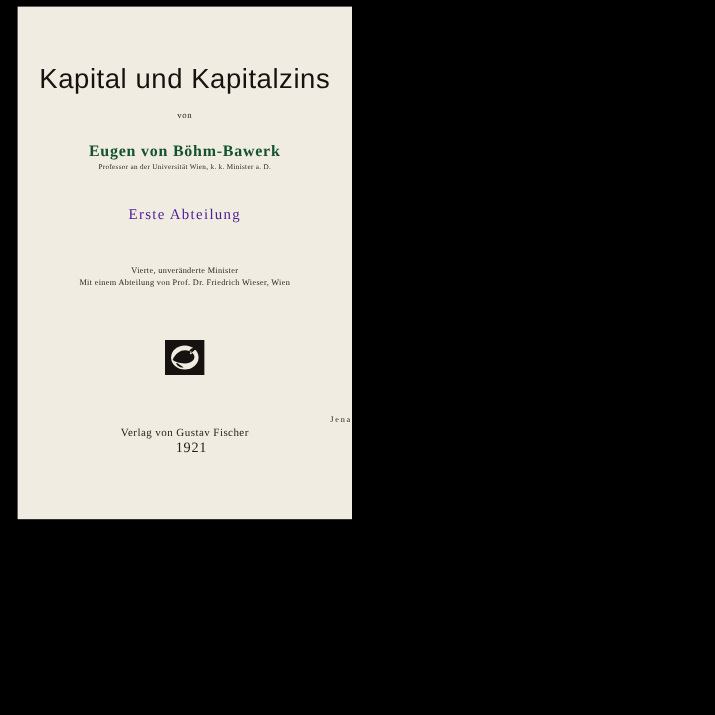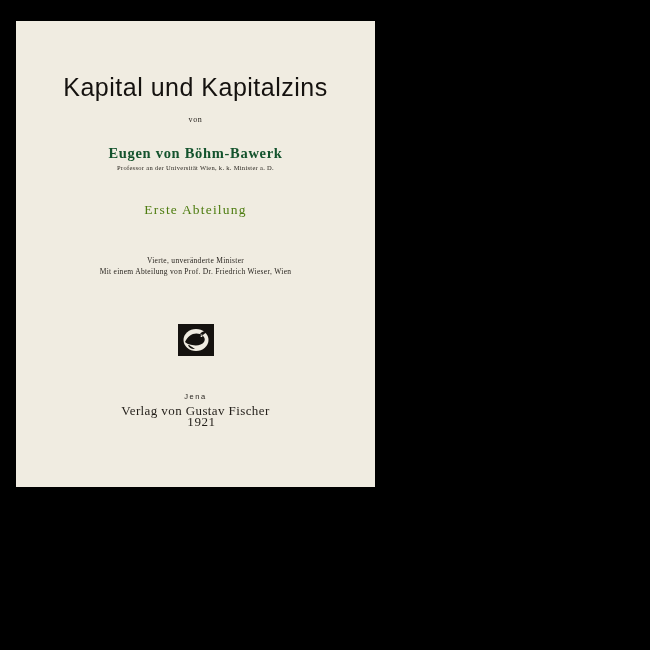--- a/index.html
+++ b/index.html
@@ -15,22 +15,22 @@
   }
   #page-root {
     position: relative;
     width: 650px;
     height: 650px;
     background: #000000;
   }
   .title-page {
     position: absolute;
     left: 16px;
-    top: 21px;
-    width: 359px;
+    top: 6px;
+    width: 304px;
     height: 466px;
     background: #f0ece1;
     box-sizing: border-box;
     padding: 0;
     overflow: hidden;
   }
   .paper-inner {
     position: relative;
     width: 100%;
     height: 100%;
@@ -80,21 +80,21 @@
     color: #2a2620;
   }
   .section-part {
     position: absolute;
     top: 181px;
     left: 0;
     right: 0;
     font-size: 13.5px;
     letter-spacing: 1.2px;
     font-family: "Liberation Serif", serif;
-    color: #4d7c0f;
+    color: #4c1d95;
   }
   .section-sub {
     position: absolute;
     top: 202px;
     left: 0;
     right: 0;
     font-size: 8.5px;
     letter-spacing: 0.4px;
     font-family: "Liberation Serif", serif;
     color: #221e19;
@@ -127,29 +127,30 @@
     width: 36px;
     height: 32px;
   }
   .imprint-city {
     position: absolute;
     top: 371px;
     left: 0;
     right: 0;
     font-size: 7.5px;
     letter-spacing: 1.6px;
-    font-family: Liberation Sans, sans-serif;
-    color: #221e19;
+    font-family: Liberation Serif, serif;
+    color: #221e19;
+    text-align: right;
   }
   .imprint-publisher {
     position: absolute;
     top: 382px;
     left: 0;
     right: 0;
-    font-size: 13px;
+    font-size: 10px;
     letter-spacing: 0.4px;
     font-family: "Liberation Serif", serif;
     color: #221e19;
   }
   .imprint-year {
     position: absolute;
     top: 393px;
     left: 0;
     right: 0;
     font-size: 13px;

